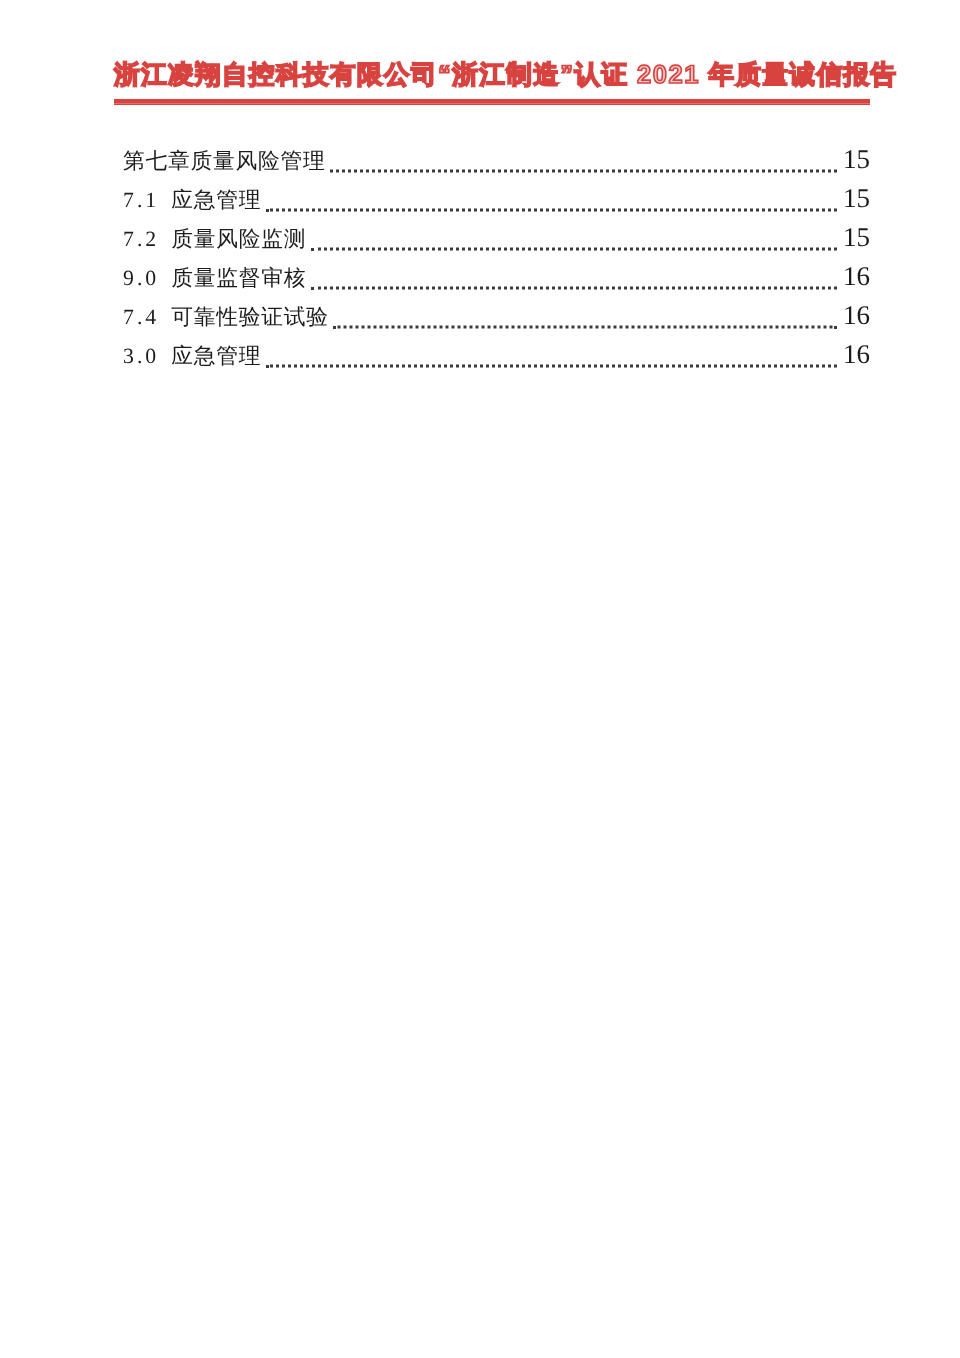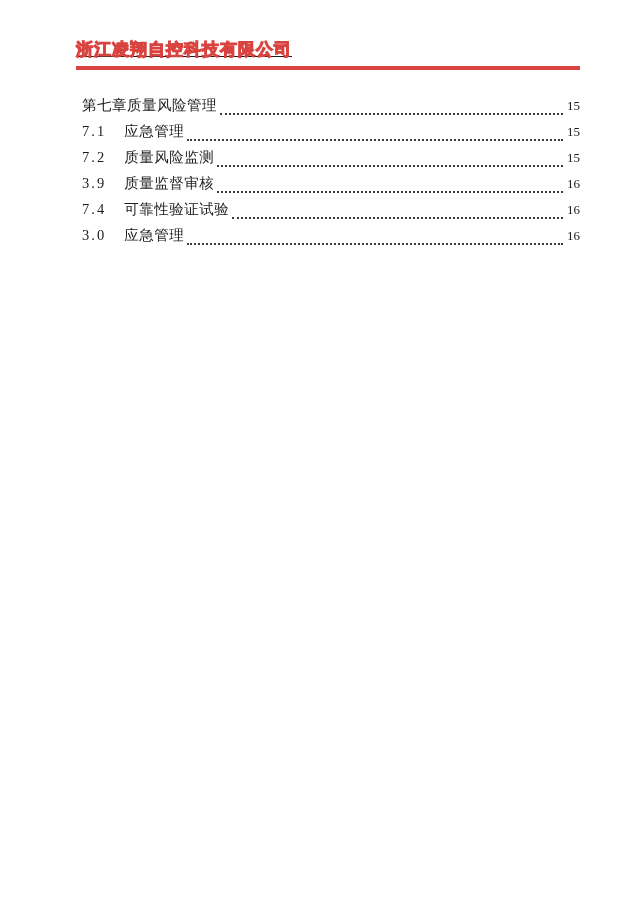--- a/index.html
+++ b/index.html
@@ -15,21 +15,20 @@
 
   
   .doc-header {
     position: absolute;
     left: 76px; right: 60px; top: 38px;
   }
   .doc-header-row {
     display: flex;
     justify-content: space-between;
     align-items: baseline;
-    text-decoration: underline;
   }
   .doc-header-text {
     font-family: "Liberation Sans", "DejaVu Sans", sans-serif;
     font-weight: bold;
     font-size: 17px;
     letter-spacing: 1px;
     color: #f3c9c7;                       
     -webkit-text-stroke: 1.1px var(--accent);
     text-stroke: 1.1px var(--accent);
     white-space: nowrap;
@@ -48,46 +47,47 @@
   }
   .toc-row {
     display: flex;
     align-items: baseline;
     height: 26px;
     font-size: 14.5px;
     cursor: pointer;
   }
   .toc-num {
     letter-spacing: 2px;
-    margin-right: 18px;
+    margin-right: 8px;
     white-space: nowrap;
   }
   .toc-num:empty { display: none; margin: 0; }
   .toc-title {
     letter-spacing: 0.5px;
     white-space: nowrap;
   }
   .toc-dots {
     flex: 1;
     align-self: flex-end;
     border-bottom: 2px dotted #3a3a3a;
     margin: 0 4px 7px 3px;
     min-width: 20px;
   }
   .toc-page {
-    font-size: 13px;
+    font-size: 18px;
     white-space: nowrap;
   }
 </style>
 </head>
 <body>
 
 <div class="doc-header">
   <div class="doc-header-row">
     <span class="doc-header-text">浙江凌翔自控科技有限公司</span>
+    <span class="doc-header-text">“浙江制造”认证 2021 年质量诚信报告</span>
   </div>
   <div class="doc-header-rule"></div>
 </div>
 
 <div class="toc">
 
   <div class="toc-row">
 
     <span class="toc-title">第七章质量风险管理</span>
     <span class="toc-dots"></span>
@@ -102,21 +102,21 @@
   </div>
 
   <div class="toc-row">
     <span class="toc-num">7.2</span>
     <span class="toc-title">质量风险监测</span>
     <span class="toc-dots"></span>
     <span class="toc-page">15</span>
   </div>
 
   <div class="toc-row">
-    <span class="toc-num">3.9</span>
+    <span class="toc-num">9.0</span>
     <span class="toc-title">质量监督审核</span>
     <span class="toc-dots"></span>
     <span class="toc-page">16</span>
   </div>
 
   <div class="toc-row">
     <span class="toc-num">7.4</span>
     <span class="toc-title">可靠性验证试验</span>
     <span class="toc-dots"></span>
     <span class="toc-page">16</span>

